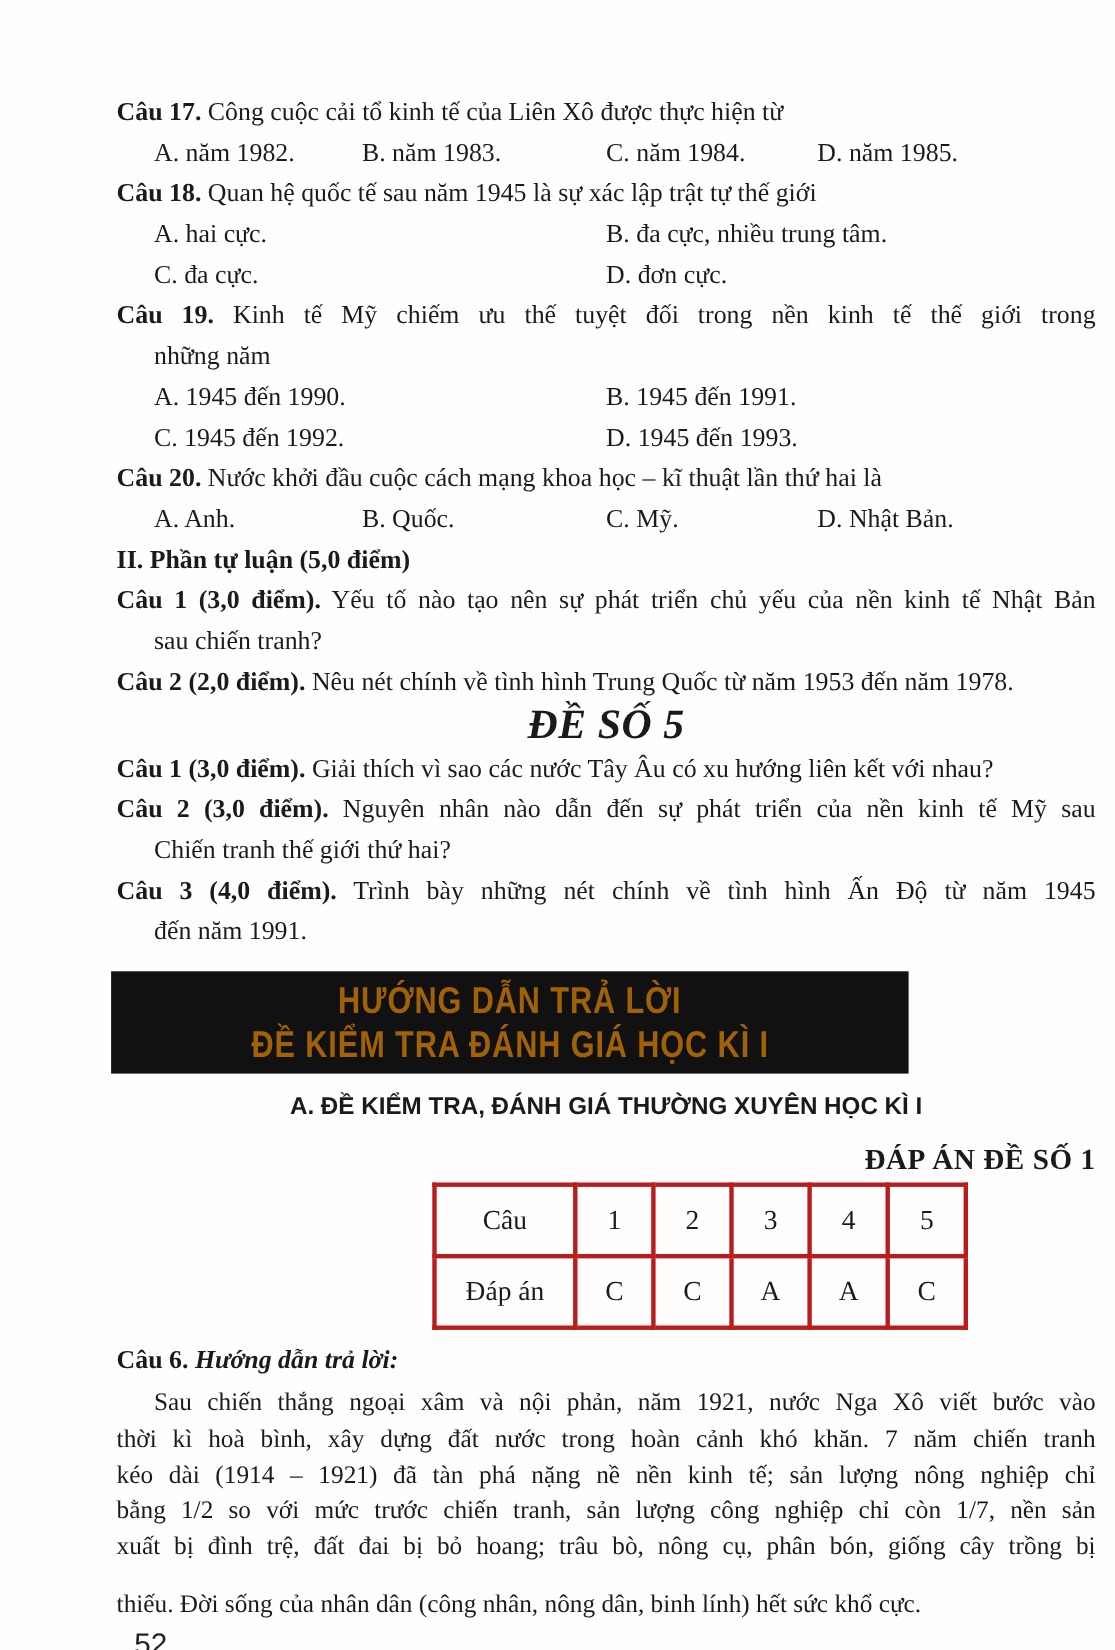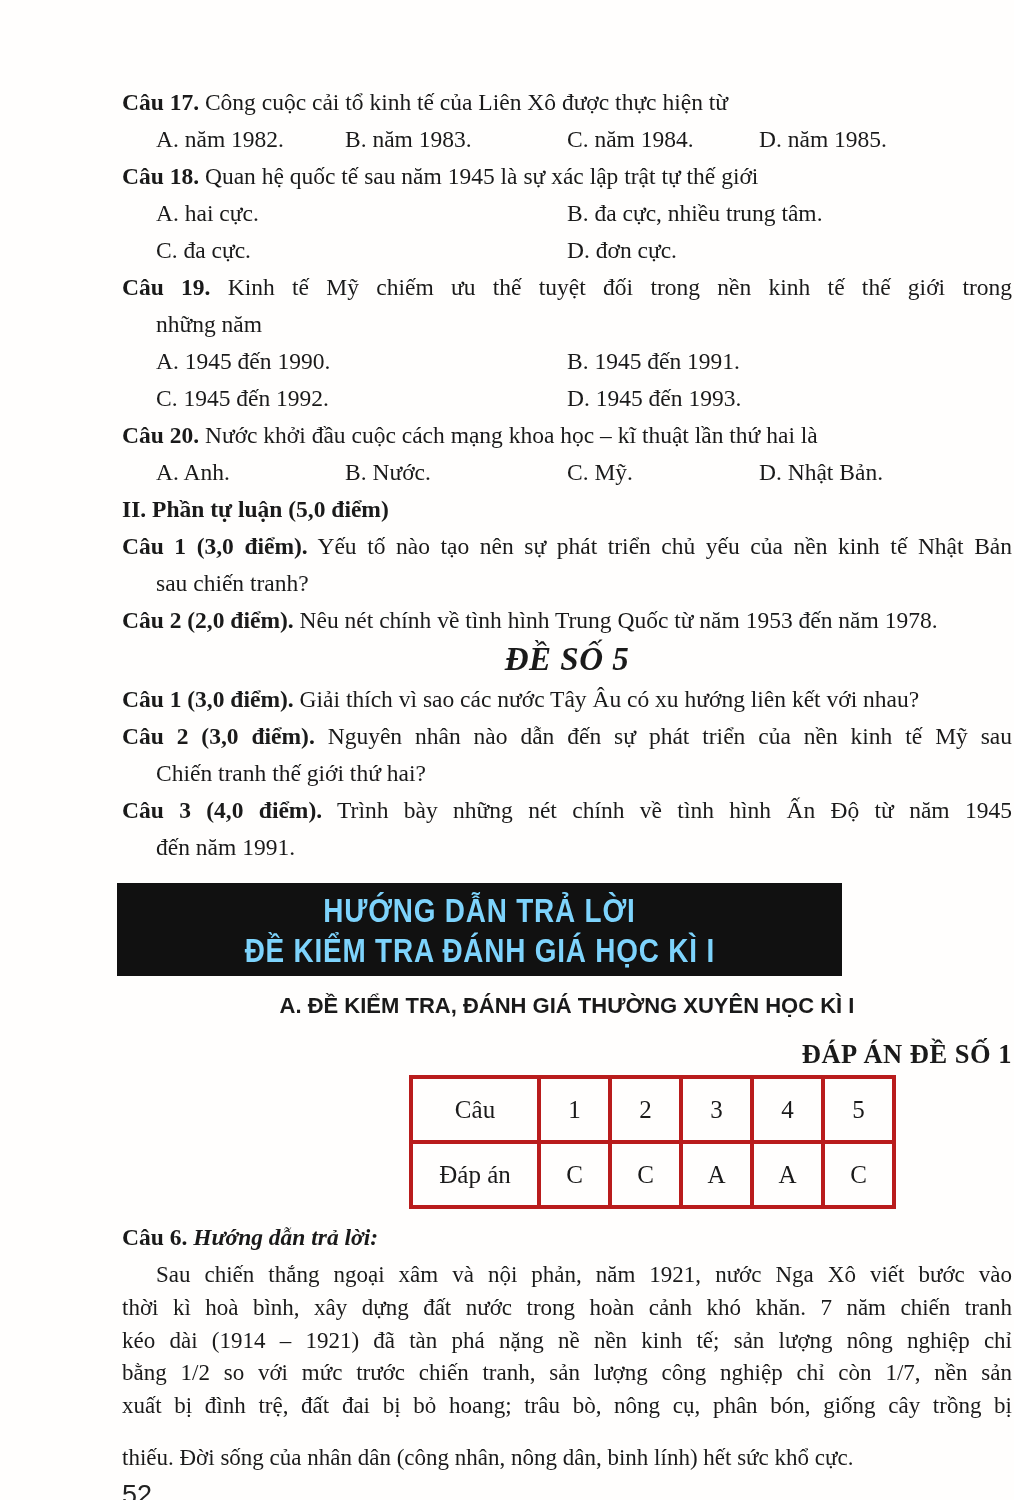--- a/index.html
+++ b/index.html
@@ -6,39 +6,39 @@
   body {
     width:1014px; height:1500px;
     background:#ffffff;
     font-family:"Liberation Serif", serif;
     color:#1a1a1a;
     position:relative;
     overflow:hidden;
   }
   .page { position:absolute; inset:0; background:#fffefd; }
   .doc {
-    position:absolute; left:122px; top:84px; width:890px;
+    position:absolute; left:106px; top:84px; width:890px;
     font-size:23.5px; line-height:37px;
   }
   .b { font-weight:bold; }
   .bi { font-weight:bold; font-style:italic; }
   .line { white-space:nowrap; }
   .jline { text-align:justify; text-align-last:justify; }
   .cont { padding-left:34px; }
   .optrow { position:relative; height:37px; }
   .optrow span { position:absolute; top:0; white-space:nowrap; }
   .o1 { left:34px; } .o2 { left:223px; } .o3 { left:445px; } .o4 { left:637px; }
   .deso {
     text-align:center; font-weight:bold; font-style:italic;
-    font-size:33px; line-height:40px; margin-top:0px; margin-bottom:2px;
+    font-size:38px; line-height:40px; margin-top:0px; margin-bottom:2px;
     letter-spacing:0.5px;
   }
   .banner {
     margin:17px 17px 0 -5px; width:725px;
-    background:#111111; color:#7dd3fc;
+    background:#111111; color:#a16207;
     text-align:center;
     font-family:"Liberation Sans", sans-serif; font-weight:bold;
     padding:7px 0 6px;
   }
   .banner .bl { font-size:34px; line-height:40px; }
   .banner .bl span { display:inline-block; transform:scaleX(0.82); transform-origin:center; letter-spacing:1px; white-space:nowrap; }
   .secA {
     margin-top:13px; text-align:center;
     font-family:"Liberation Sans", sans-serif; font-weight:bold;
     font-size:22px; line-height:34px; white-space:nowrap;
@@ -98,21 +98,21 @@
       <span class="o3">B. 1945 đến 1991.</span>
     </div>
     <div class="optrow">
       <span class="o1">C. 1945 đến 1992.</span>
       <span class="o3">D. 1945 đến 1993.</span>
     </div>
 
     <div class="line"><span class="b">Câu 20.</span> <span>Nước khởi đầu cuộc cách mạng khoa học – kĩ thuật lần thứ hai là</span></div>
     <div class="optrow">
       <span class="o1">A. Anh.</span>
-      <span class="o2">B. Nước.</span>
+      <span class="o2">B. Quốc.</span>
       <span class="o3">C. Mỹ.</span>
       <span class="o4">D. Nhật Bản.</span>
     </div>
 
     <div class="line b">II. Phần tự luận (5,0 điểm)</div>
     <div class="jline"><span class="b">Câu 1 (3,0 điểm).</span> <span>Yếu tố nào tạo nên sự phát triển chủ yếu của nền kinh tế Nhật Bản</span></div>
     <div class="cont line">sau chiến tranh?</div>
     <div class="line"><span class="b">Câu 2 (2,0 điểm).</span> <span>Nêu nét chính về tình hình Trung Quốc từ năm 1953 đến năm 1978.</span></div>
 
     <div class="deso">ĐỀ SỐ 5</div>

